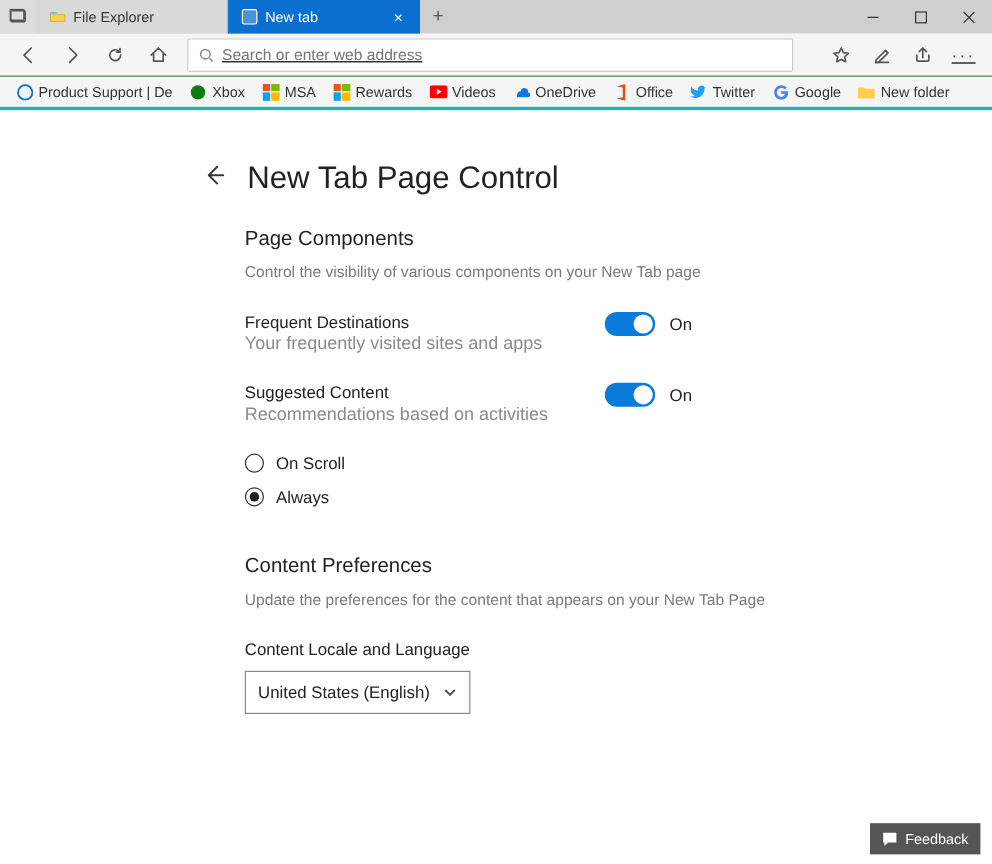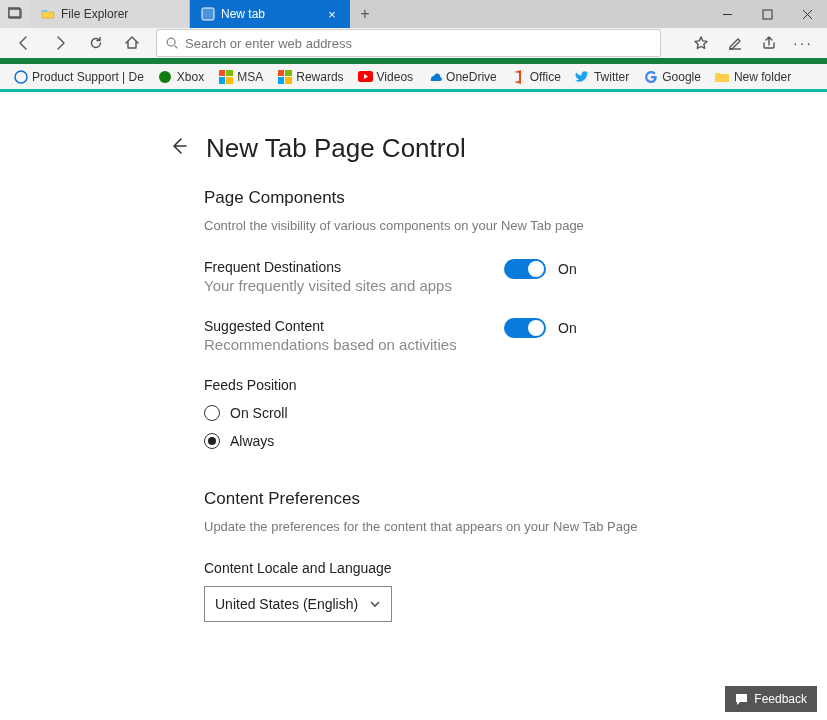--- a/index.html
+++ b/index.html
@@ -11,21 +11,21 @@
   .tab { display:flex; align-items:center; padding:0 10px; gap:6px; font-size:12px; height:100%; }
   .tab.inactive { background:#d9d9d9; color:#333; min-width:160px; border-right:1px solid #bbb; }
   .tab.active { background:#0b6fcf; color:#fff; min-width:160px; position:relative; }
   .tab-close { width:16px; text-align:center; color:#fff; font-size:13px; margin-left:auto; }
   .newtab-btn { width:30px; display:flex; align-items:center; justify-content:center; font-size:16px; color:#555; }
   .titlebar-spacer { flex:1; }
   .win-btn { width:40px; display:flex; align-items:center; justify-content:center; color:#333; }
   .win-btn svg { width:11px; height:11px; }
 
   
-  .toolbar { height:36px; background:#f5f5f5; display:flex; align-items:center; padding:0 8px; gap:4px; border-bottom:6px solid #15803d; }
+  .toolbar { height:36px; background:#f5f5f5; display:flex; align-items:center; padding:0 8px; gap:4px; border-bottom:1px solid #15803d;text-decoration:underline; }
   .nav-btn { width:32px; height:28px; display:flex; align-items:center; justify-content:center; color:#555; border-radius:2px; }
   .nav-btn svg { width:16px; height:16px; stroke:#555; fill:none; stroke-width:1.4; }
   .addrbar { flex:1; height:28px; background:#fff; border:1px solid #ccc; border-radius:2px; display:flex; align-items:center; padding:0 8px; margin:0 6px 0 4px; max-width:505px; }
   .addrbar input { border:none; outline:none; flex:1; font-size:13px; color:#444; background:transparent; }
   .addrbar svg { width:14px; height:14px; stroke:#888; fill:none; stroke-width:1.5; margin-right:6px; }
   .tool-right { display:flex; gap:2px; margin-left:auto; }
   .dots { letter-spacing:2px; font-size:14px; color:#444; }
 
   
   .favbar { height:28px; background:#f5f5f5; display:flex; align-items:center; padding:0 8px; gap:4px; font-size:12px; color:#333; border-bottom:3px solid #14b8a6; }
@@ -294,21 +294,20 @@
         <div class="setting-title">Suggested Content</div>
         <div class="setting-sub">Recommendations based on activities</div>
       </div>
       <div class="toggle-col">
         <div class="toggle"></div>
         <span class="toggle-label">On</span>
       </div>
     </div>
 
     <div class="radio-group">
-      <div class="radio-title">Feeds Position</div>
       <div class="radio-opt">
         <span class="radio"></span>
         <span>On Scroll</span>
       </div>
       <div class="radio-opt">
         <span class="radio checked"></span>
         <span>Always</span>
       </div>
     </div>
 

